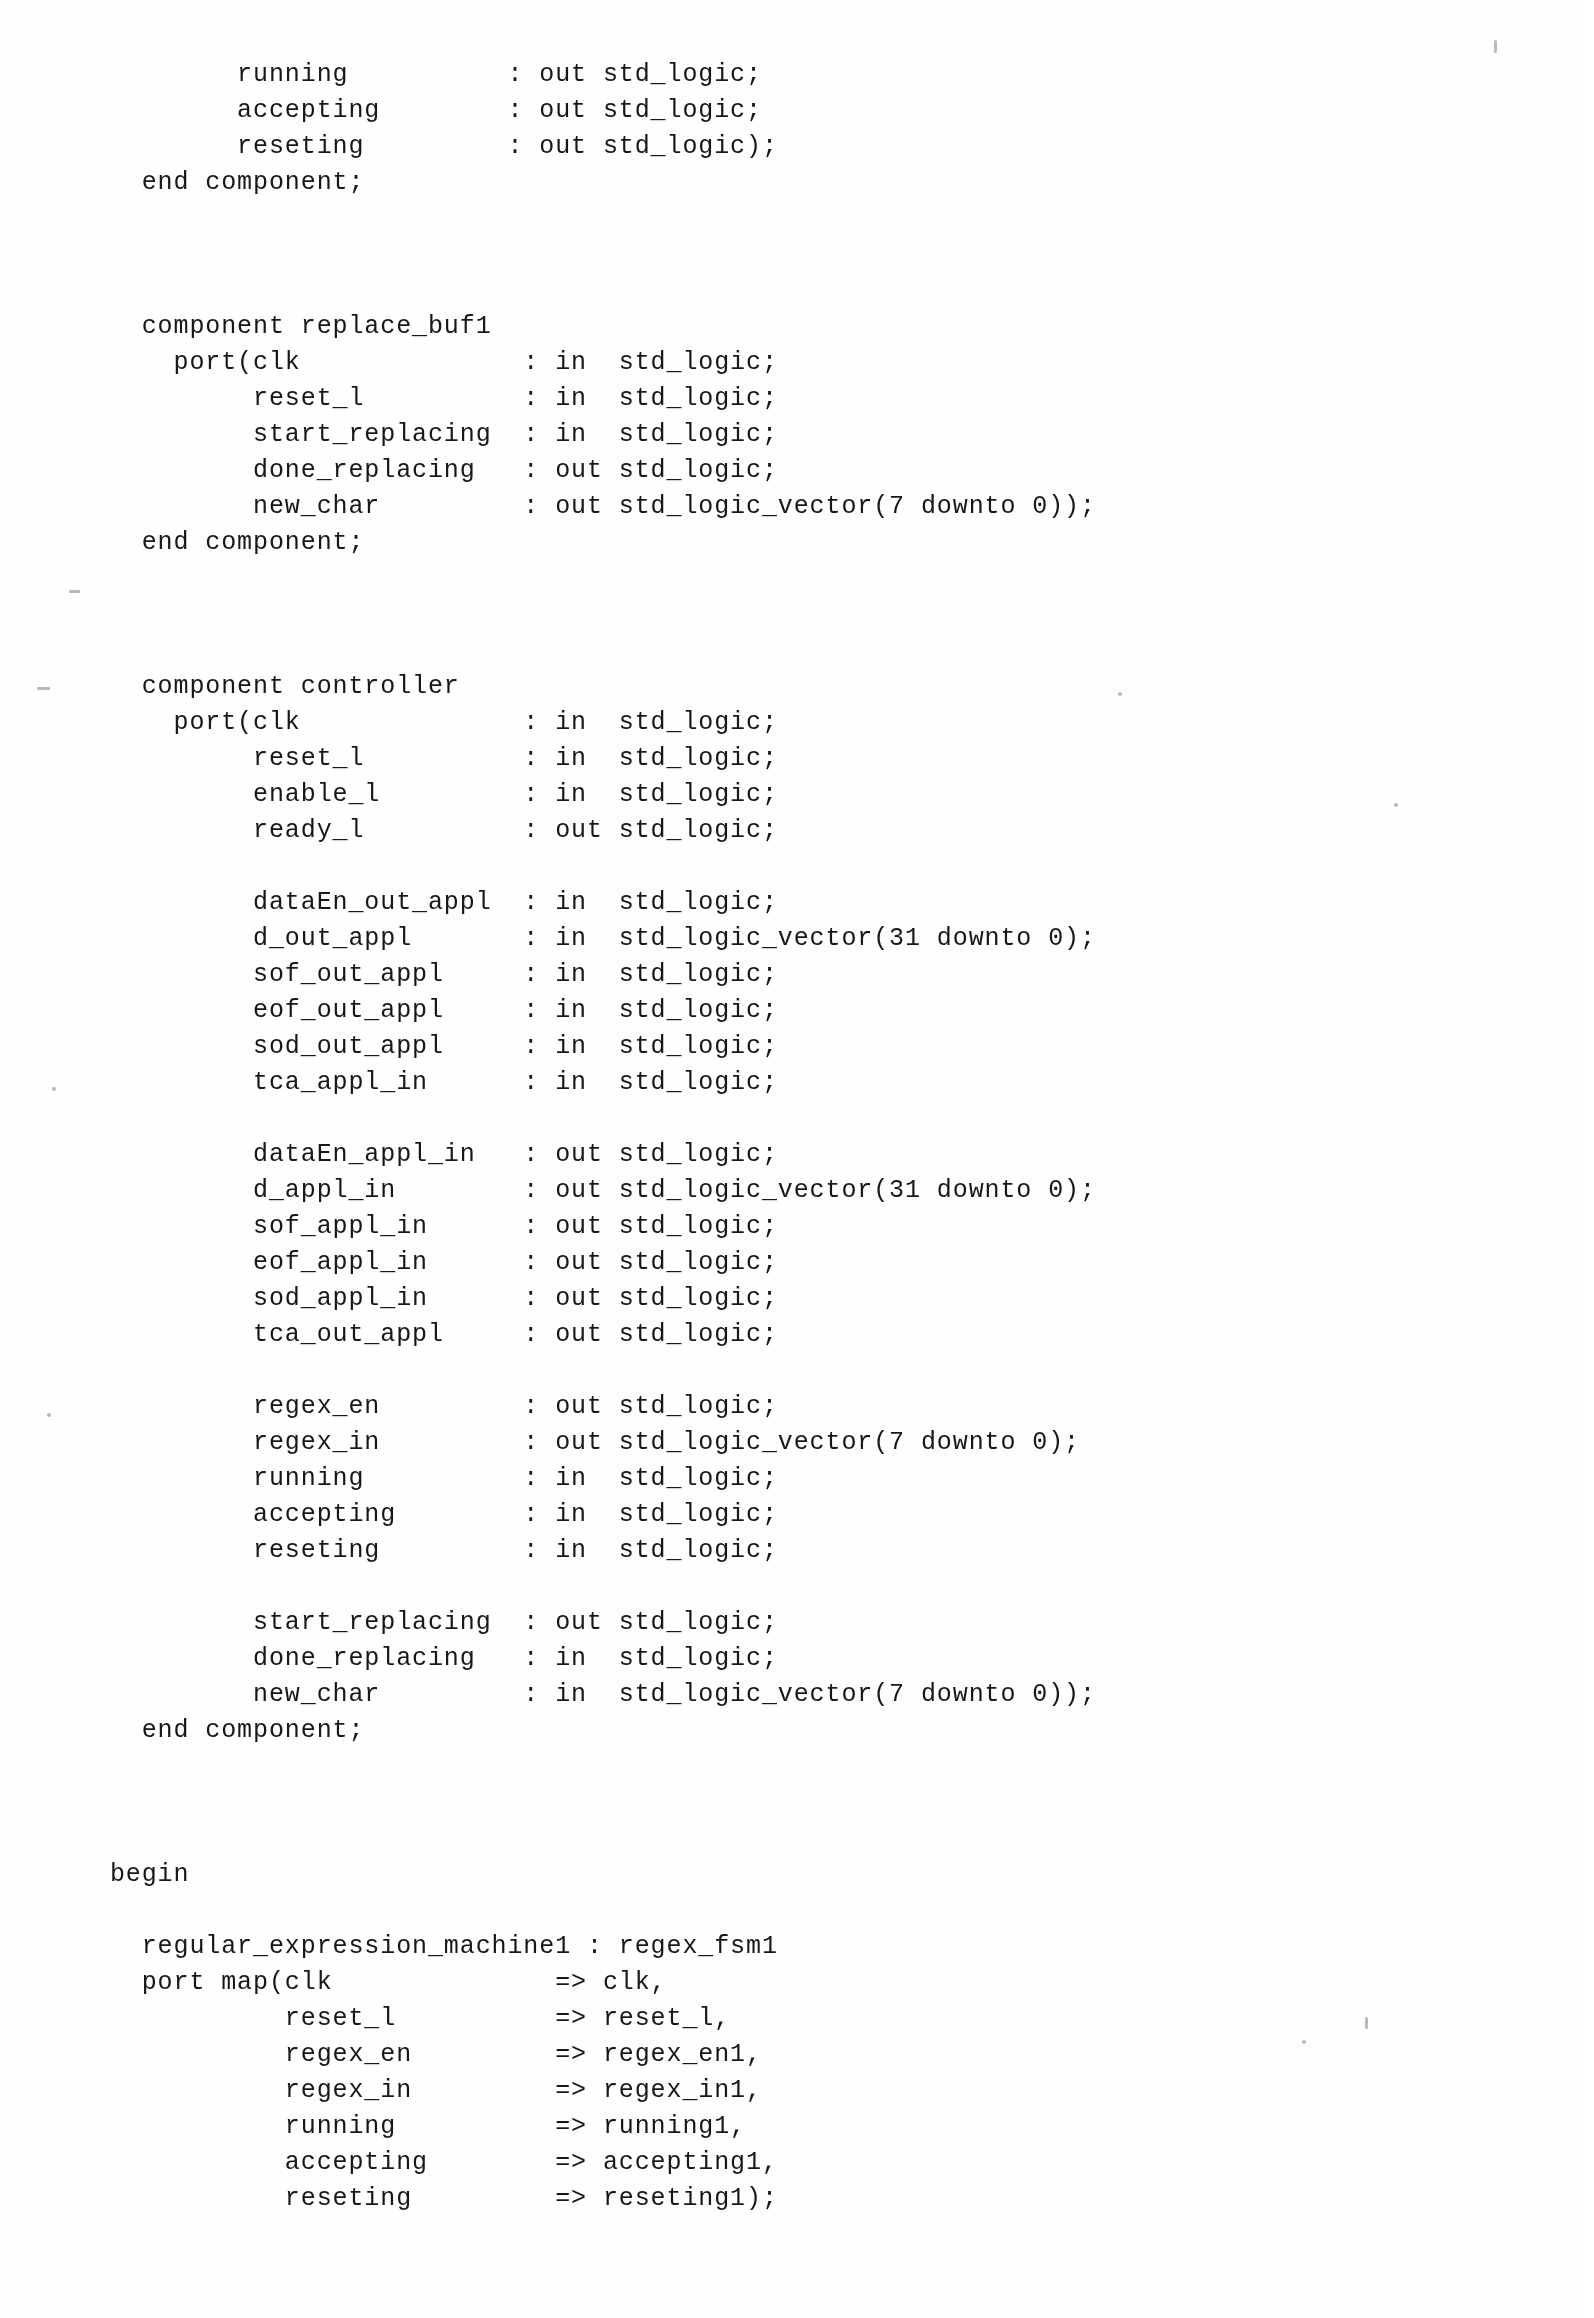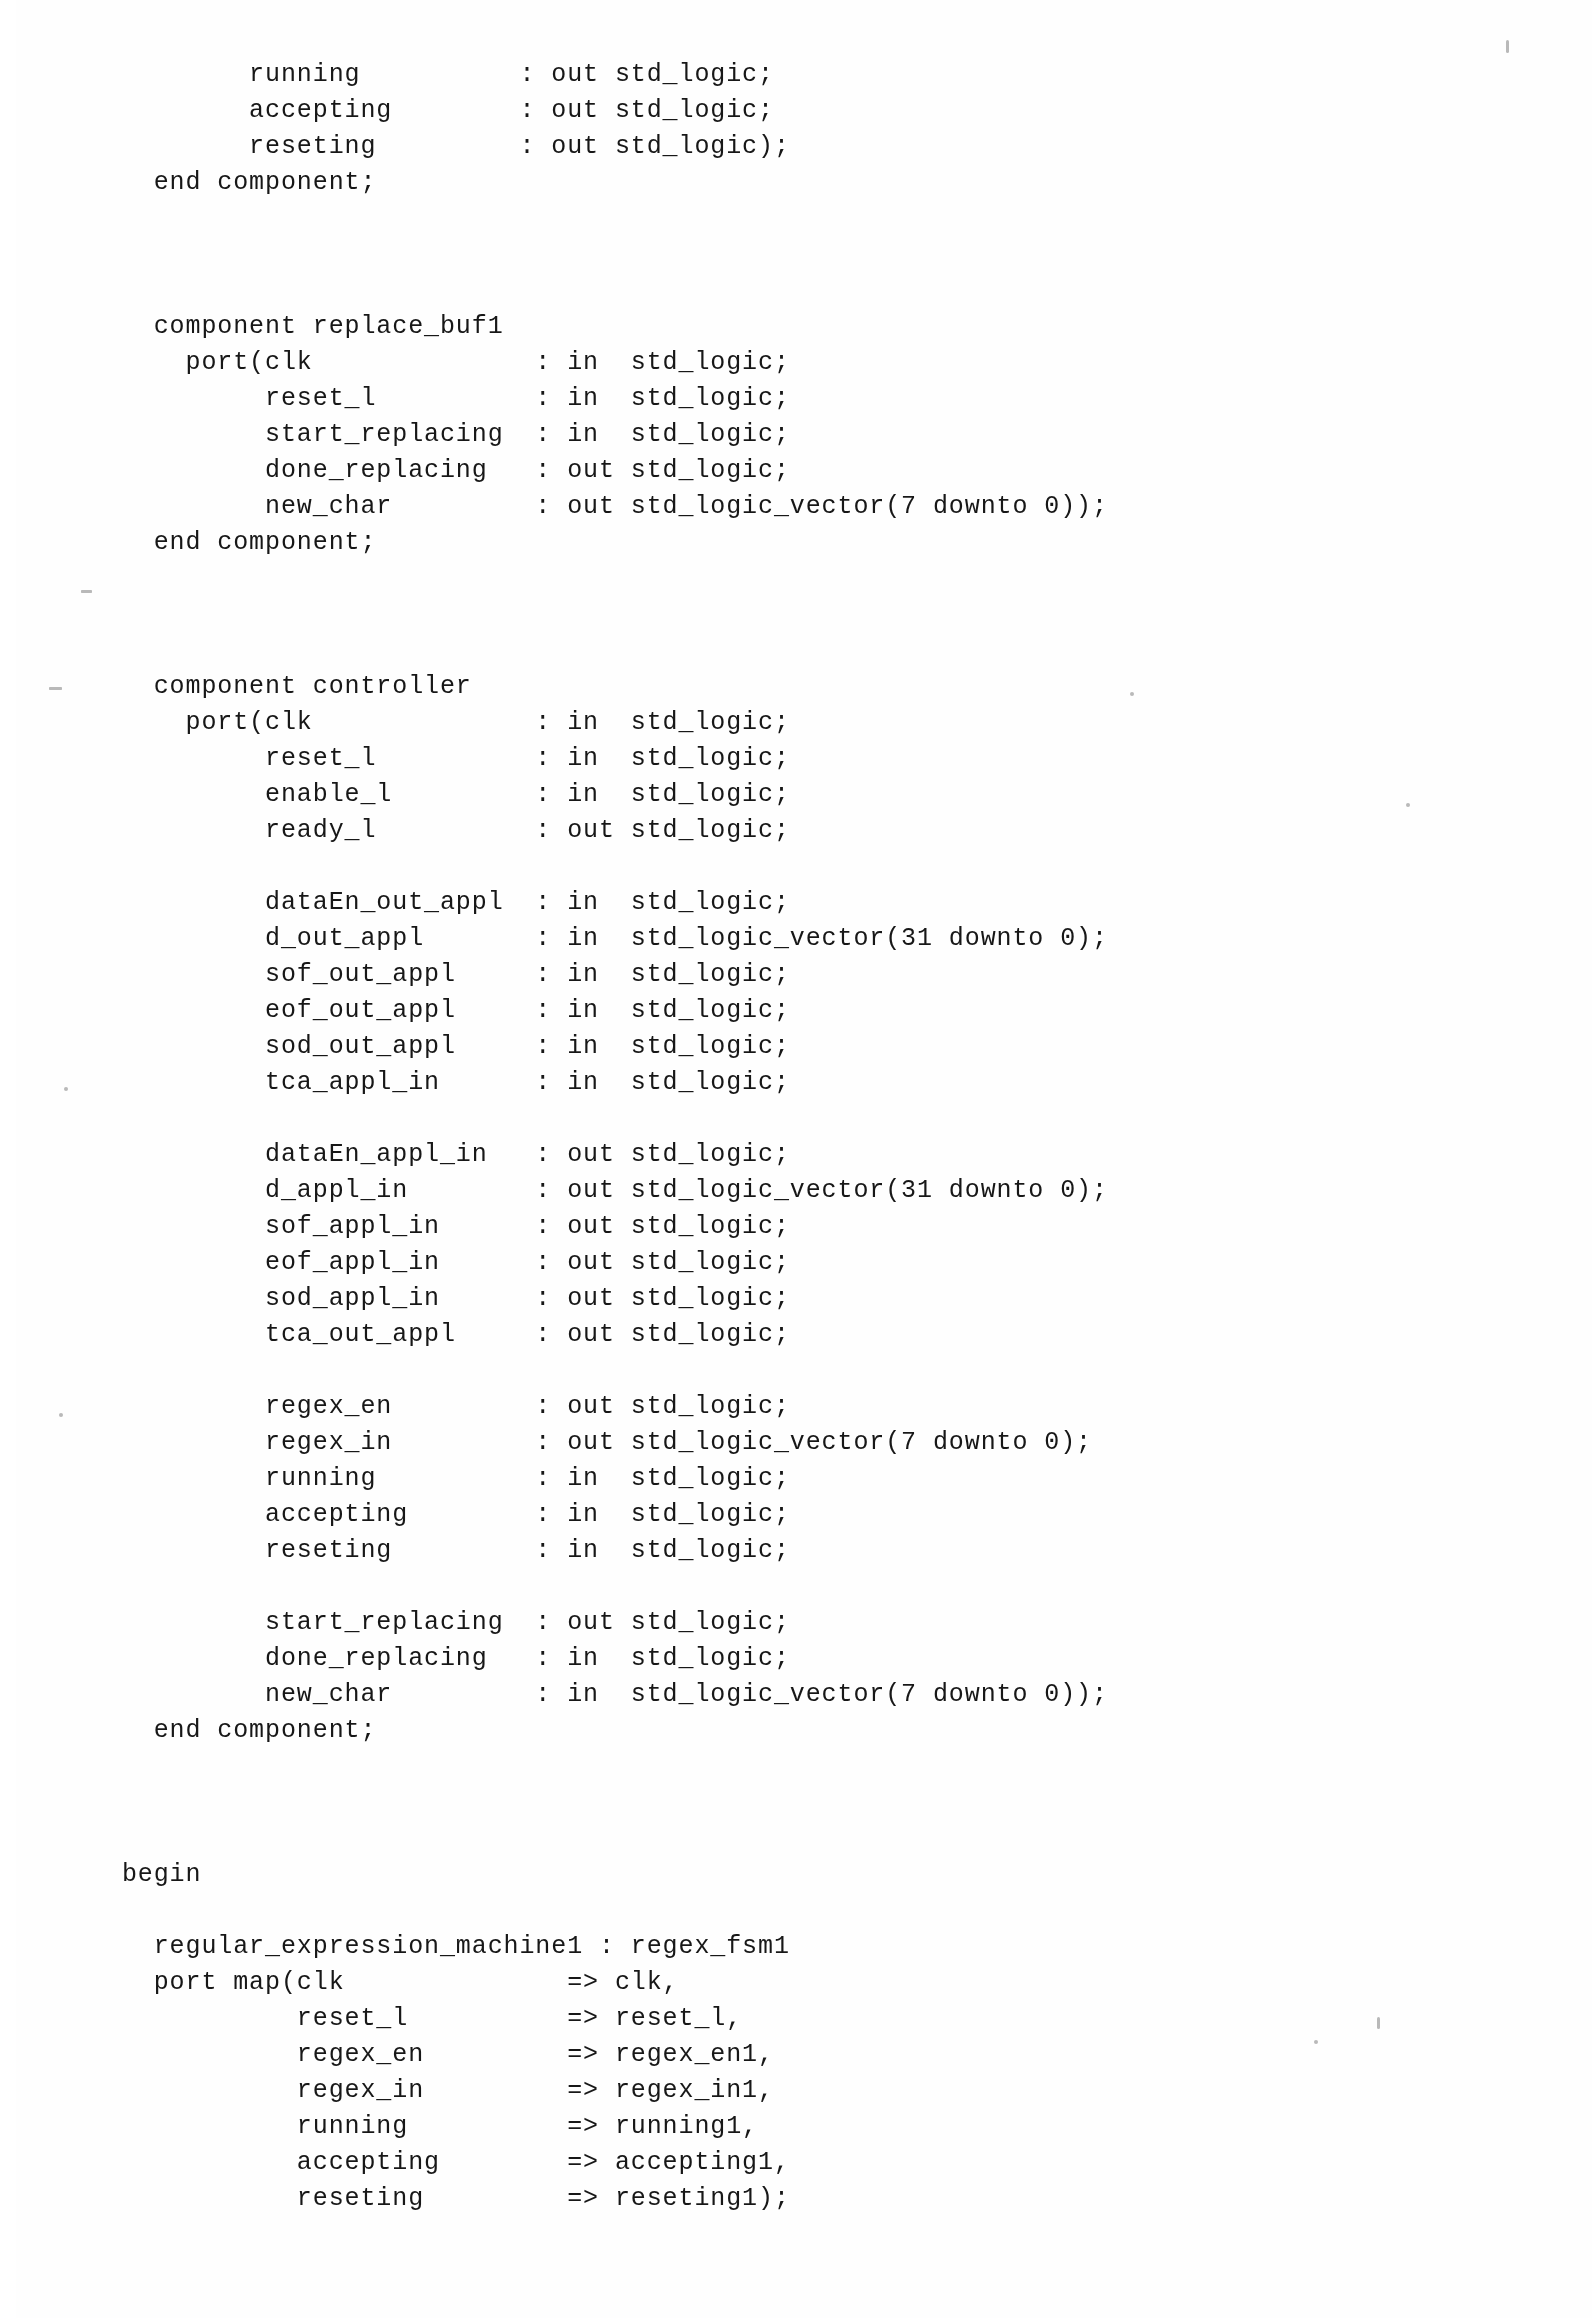--- a/index.html
+++ b/index.html
@@ -9,21 +9,21 @@
   }
   body {
     width: 1595px;
     height: 2319px;
     position: relative;
     overflow: hidden;
     font-family: "Liberation Mono", monospace;
   }
   #page {
     position: absolute;
-    left: 16px;
+    left: 4px;
     top: 0;
     width: 1576px;
     height: 2319px;
     background: #fefefe;
   }
   #code {
     position: absolute;
     left: 90px;
     top: 32px;
     width: 1421px;

